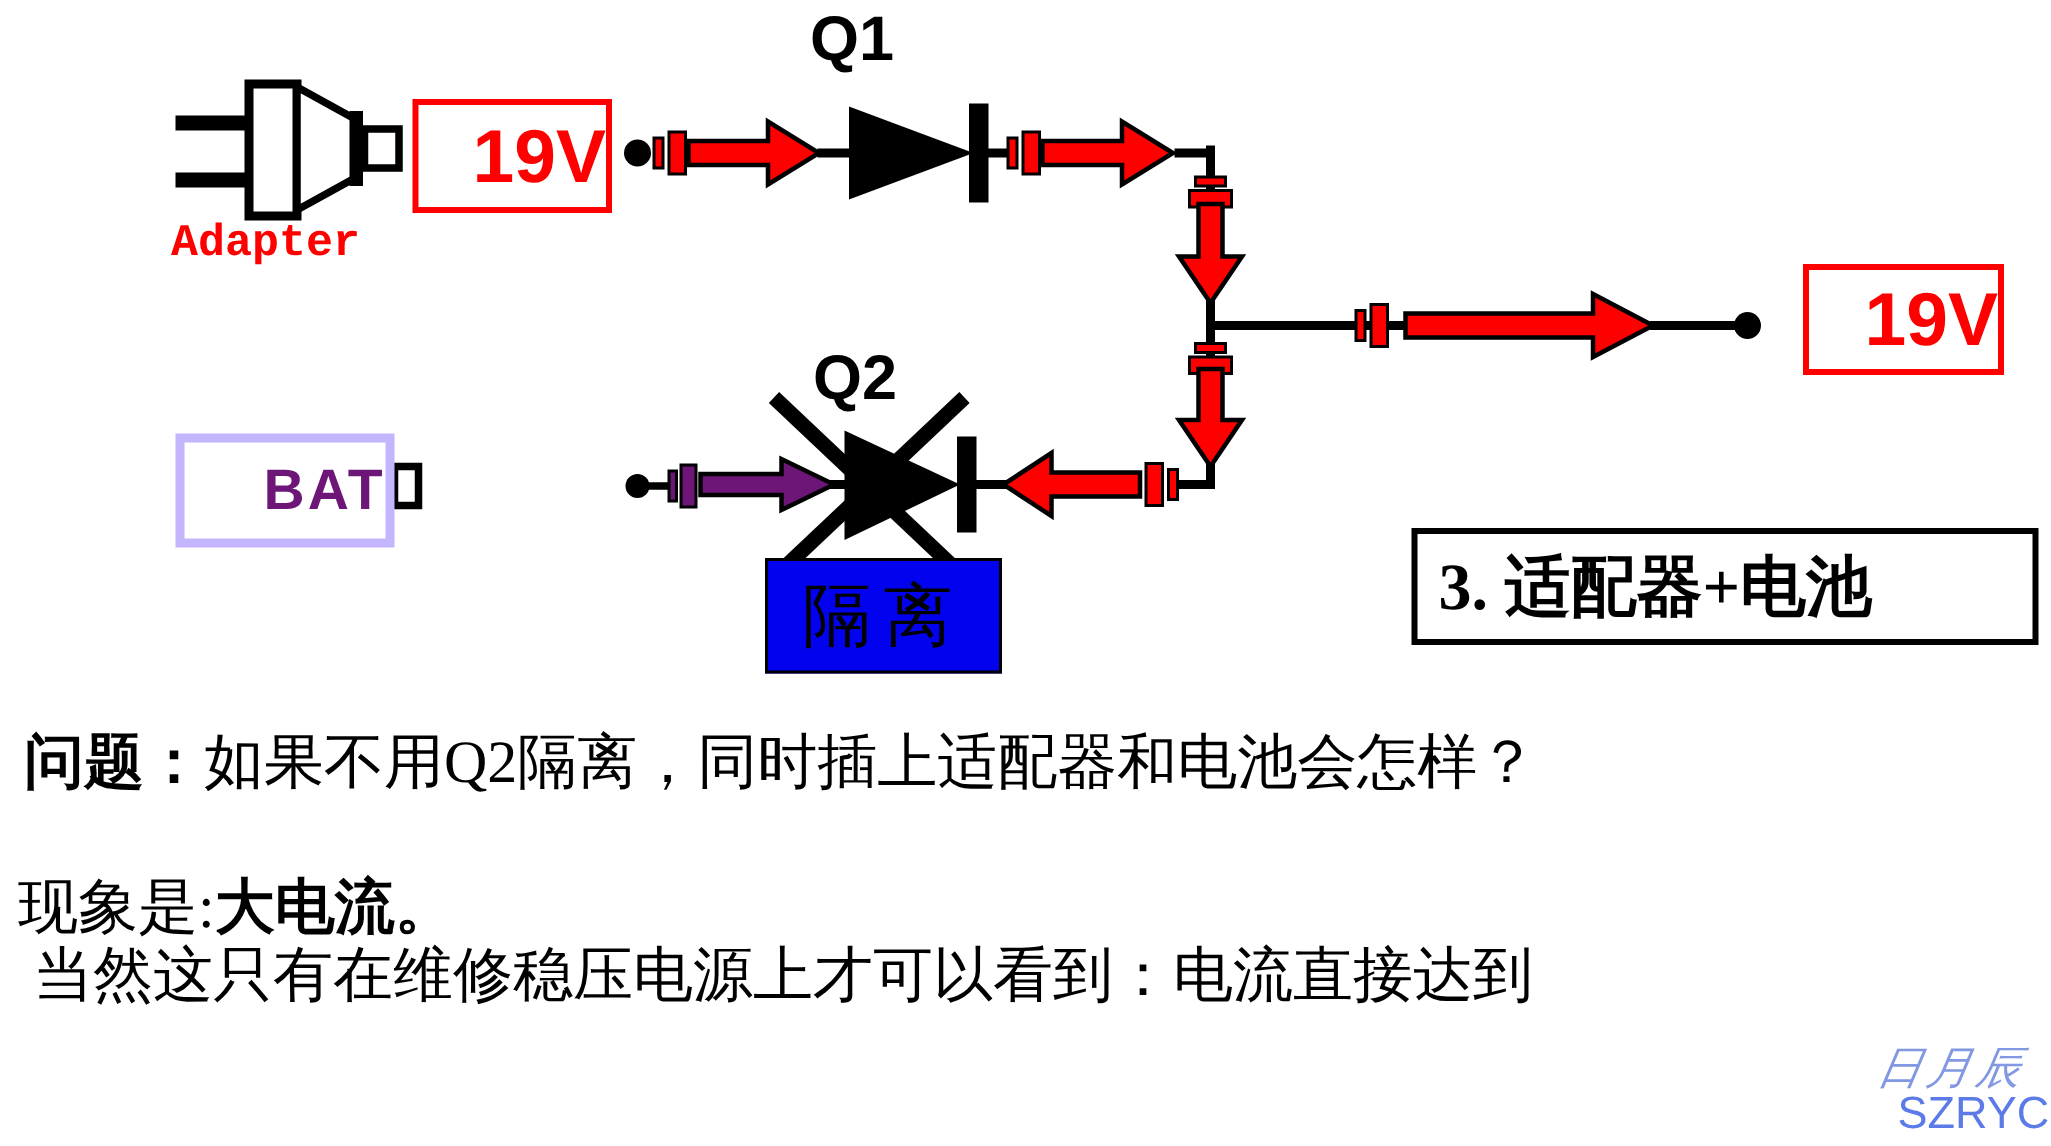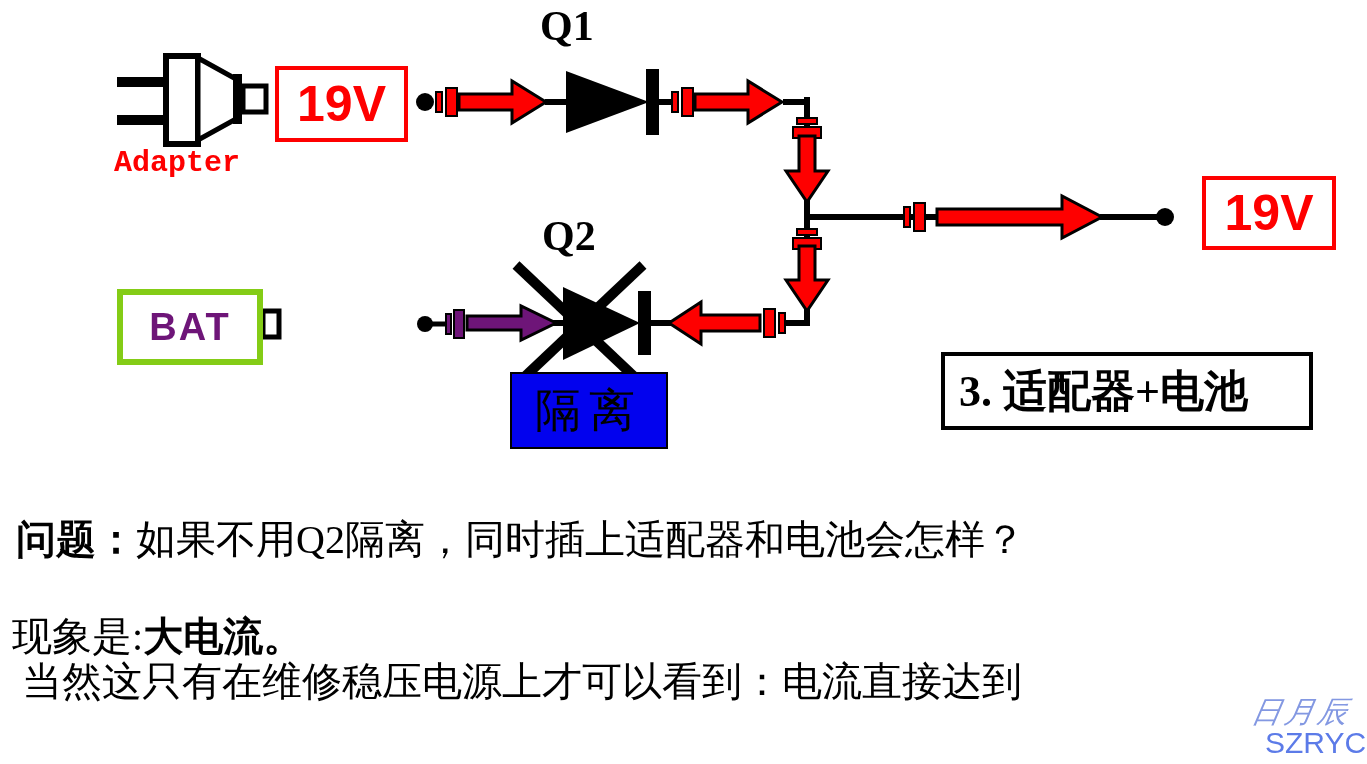--- a/index.html
+++ b/index.html
@@ -8,34 +8,34 @@
   .abs{position:absolute;}
   svg{display:block;}
   .wire{stroke:#000;stroke-width:6;fill:none;}
   .wire-thin{stroke:#000;stroke-width:5;fill:none;}
   .blk{fill:#000;}
   .outline{fill:#fff;stroke:#000;}
   .arrow{fill:var(--red);stroke:#000;stroke-width:3;stroke-linejoin:miter;}
   .tick{fill:var(--red);stroke:#000;stroke-width:2;}
   .parrow{fill:var(--purple);stroke:#000;stroke-width:3;}
   .ptick{fill:var(--purple);stroke:#000;stroke-width:2;}
-  .vbox{display:flex;align-items:center;justify-content:center;font-weight:bold;}
+  .vbox{display:flex;align-items:center;justify-content:flex-end;font-weight:bold;}
   .red-box{border:4px solid var(--red);color:var(--red);font-size:50px;}
-  .q-label{font-size:42px;font-weight:bold;color:#000;font-family:Liberation Serif, serif;}
+  .q-label{font-size:42px;font-weight:bold;color:#000;}
   .adapter-label{font-size:30px;font-weight:bold;color:var(--red);font-family:Liberation Mono, monospace;}
-  .bat-box{border:6px solid #84cc16;color:var(--purple);font-size:38px;letter-spacing:2px;}
+  .bat-box{border:6px solid #c4b5fd;color:var(--purple);font-size:38px;letter-spacing:2px;}
   .batv-box{border:3px solid var(--purple);color:var(--purple);font-size:46px;}
   .iso-box{background:var(--blue-box);border:2px solid #000;color:#000;font-size:46px;
            letter-spacing:8px;font-weight:normal;font-family:"Liberation Serif","DejaVu Serif",serif;
            display:flex;align-items:center;justify-content:center;}
   .mode-box{border:4px solid #000;color:#000;font-size:44px;font-weight:bold;
             font-family:"Liberation Serif","DejaVu Serif",serif;
             display:flex;align-items:center;padding-left:14px;box-sizing:border-box;}
   .para{font-family:"Liberation Serif","DejaVu Serif",serif;color:#000;font-size:40px;
-        line-height:44px;white-space:pre-wrap;margin-top:32px;}
+        line-height:44px;white-space:pre-wrap;}
   .para .b{font-weight:bold;}
   .wm-script{font-family:"DejaVu Serif","Liberation Serif",serif;font-style:italic;
              color:var(--wm-light);font-size:30px;letter-spacing:3px;transform:skewX(-10deg);}
   .wm-brand{font-family:"Liberation Sans","DejaVu Sans",sans-serif;font-weight:normal;
             color:var(--wm-dark);font-size:30px;}
 </style>
 </head>
 <body>
 
 <div class="stage">
@@ -105,42 +105,42 @@
     </g>
     <g>
       <line x1="516" y1="265" x2="643" y2="385" stroke="#000" stroke-width="10"></line>
       <line x1="643" y1="265" x2="516" y2="385" stroke="#000" stroke-width="10"></line>
     </g>
 
     <rect x="263" y="311" width="16" height="26" class="outline" stroke-width="5"></rect>
   </svg>
 
   <div class="abs q-label" style="left:540px;top:2px">Q1</div>
-  <div class="abs q-label" style="left:542px;top:212px">Q2</div>
+  <div class="abs q-label" style="left:542px;top:228px">Q2</div>
 
   <div class="abs adapter-label" style="left:114px;top:146px">Adapter</div>
 
   <div class="abs vbox red-box" style="left:275px;top:66px;width:125px;height:68px">
     <span>19V</span>
   </div>
 
   <div class="abs vbox red-box" style="left:1202px;top:176px;width:126px;height:66px">
     <span>19V</span>
   </div>
 
   <div class="abs vbox bat-box" style="left:117px;top:289px;width:134px;height:64px">
     <span>BAT</span>
   </div>
 
 
   <div class="abs iso-box" style="left:510px;top:372px;width:158px;height:77px;box-sizing:border-box">
     <span>隔离</span>
   </div>
 
-  <div class="abs mode-box" style="left:941px;top:352px;width:372px;height:78px">
+  <div class="abs mode-box" style="left:941px;top:352px;width:418px;height:78px">
     <span>3. 适配器+电池</span>
   </div>
 
   <div class="abs para" style="left:16px;top:486px"><span class="b">问题：</span><span>如果不用Q2隔离，同时插上适配器和电池会怎样？</span></div>
 
   <div class="abs para" style="left:12px;top:583px"><span>现象是:</span><span class="b">大电流。</span></div>
 
   <div class="abs para" style="left:12px;top:628px"> 当然这只有在维修稳压电源上才可以看到：电流直接达到</div>
 
   <div class="abs wm-script" style="left:1252px;top:692px">日月辰</div>

